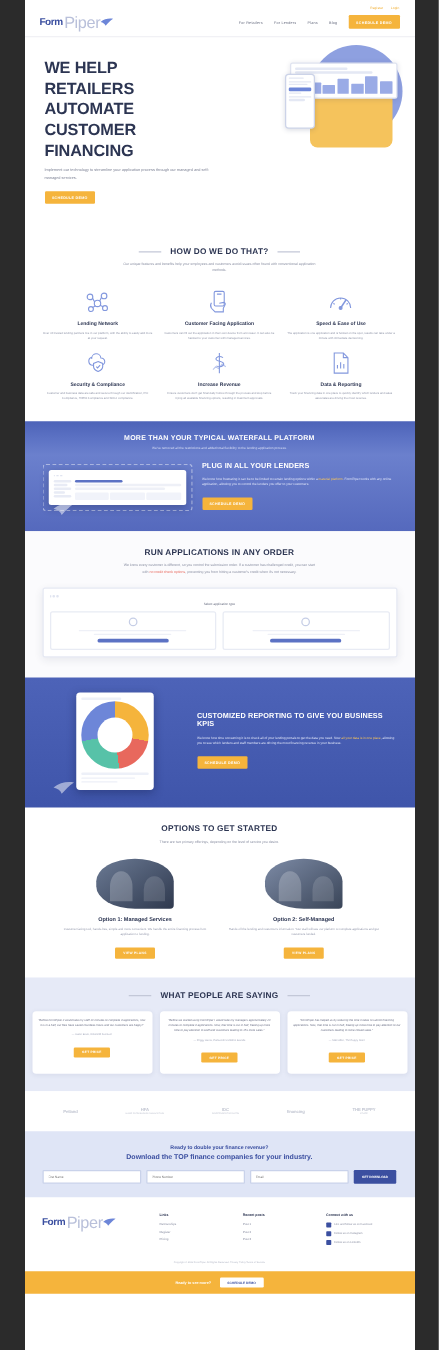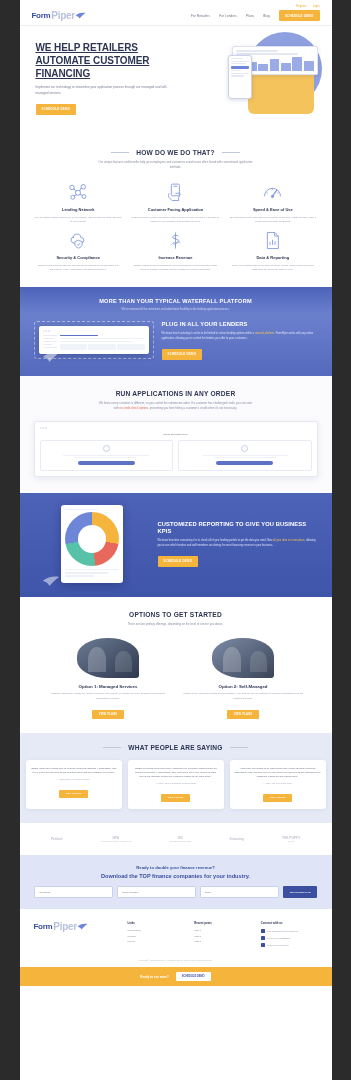--- a/index.html
+++ b/index.html
@@ -11,35 +11,35 @@
   }
   .page { width:312px; background:#fff; position:relative; overflow:hidden; }
 
   
   .header { background:#fff; padding:5px 12px 4px; border-bottom:1px solid #ededf2; }
   .hdr-top { display:flex; justify-content:flex-end; gap:6px; margin-bottom:2px; }
   .hdr-top a { font-size:2.6px; color:#f0ab2a; text-decoration:none; letter-spacing:.1px; }
   .hdr-main { display:flex; align-items:center; justify-content:space-between; }
   .logo { display:flex; align-items:center; gap:1px; }
   .logo-form { font-size:8px; font-weight:bold; color:#3b4fa0; letter-spacing:-.3px; }
-  .logo-piper { font-size:10px; font-weight:bold; color:#b9c0da; letter-spacing:-.3px; }
+  .logo-piper { font-size:13px; font-weight:normal; color:#b9c0da; letter-spacing:-.3px; }
   .logo-bird { width:11px; height:7px; margin-left:-1px; }
   .nav { display:flex; align-items:center; gap:9px; }
   .nav a { font-size:3px; color:#6a6f82; text-decoration:none; letter-spacing:.15px; white-space:nowrap; }
   .btn-y {
     background:#f5b43c; color:#fff; font-size:2.9px; font-weight:bold;
     padding:3.2px 6px; border:none; border-radius:1px; letter-spacing:.25px; white-space:nowrap; cursor:pointer;
   }
 
   
   .hero { position:relative; padding:16px 16px 20px; overflow:hidden; background:#fff; }
   .hero-blob { position:absolute; right:10px; top:6px; width:74px; height:74px; background:#8ea0e0; border-radius:50%; }
   .hero-blob2 { position:absolute; right:18px; top:44px; width:66px; height:44px; background:#f5c35c; border-radius:6px; }
   .hero-inner { position:relative; z-index:3; width:132px; }
-  .hero h1 { font-size:10px; font-weight:bold; color:#2c3552; line-height:1.28; letter-spacing:-.1px;text-decoration:underline; }
+  .hero h1 { font-size:13px; font-weight:bold; color:#2c3552; line-height:1.28; letter-spacing:-.1px; }
   .hero p { font-size:3.1px; color:#7d8295; line-height:1.75; margin-top:5px; }
   .hero .btn-y { margin-top:8px; }
 
   
   .mock { position:absolute; right:14px; top:20px; z-index:4; width:86px; }
   .mock-card { background:#fff; border:1px solid #dfe3f0; border-radius:2px; box-shadow:0 1px 4px rgba(40,50,90,.13); padding:3px; }
   .mock-row { height:1.6px; background:#e4e8f4; border-radius:1px; margin-bottom:1.6px; }
   .mock-chart { display:flex; align-items:flex-end; gap:1.4px; height:14px; margin-top:2px; }
   .mock-chart i { flex:1; background:#9aabe6; border-radius:.5px; display:block; }
   .mock-phone {

